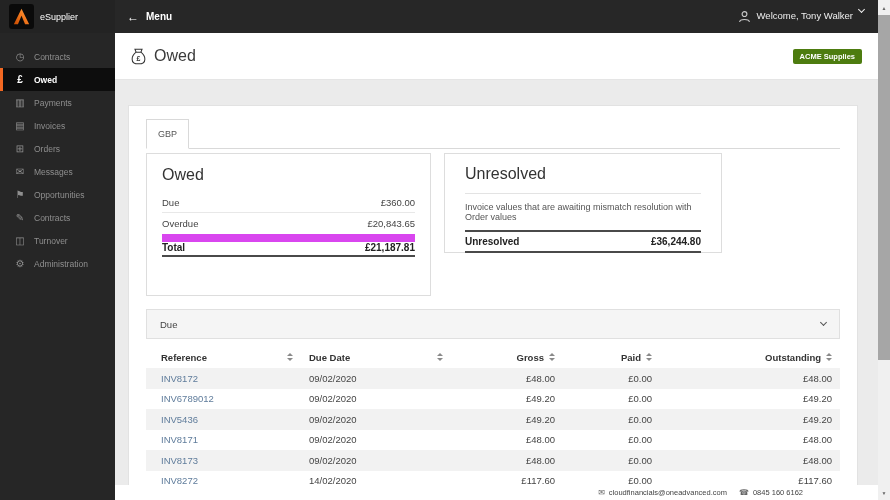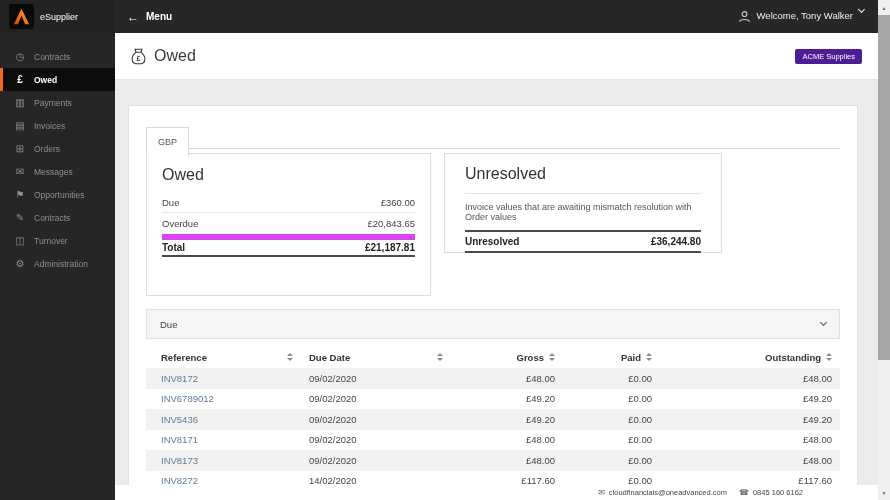--- a/index.html
+++ b/index.html
@@ -26,42 +26,42 @@
   .side-item { height:23px; display:flex; align-items:center; gap:8px; padding-left:11px; color:#8f8f8f;
     font-size:8.5px; border-left:3px solid transparent; cursor:pointer; }
   .side-item .side-icon { width:12px; font-size:10px; text-align:center; line-height:1; }
   .side-item.active { background:#0d0d0d; color:#fff; border-left-color:var(--accent); font-weight:bold; }
 
   
   .main { position:absolute; left:115px; top:33px; right:12px; bottom:0; }
   .page-header { position:absolute; top:0; left:0; right:0; height:47px; background:#fff;
     display:flex; align-items:center; padding:0 16px; border-bottom:1px solid #e5e5e5; }
   .page-title { font-size:16px; color:#3a3a3a; margin-left:8px; }
-  .acme-badge { margin-left:auto; background:#4c1d95; color:#fff; font-size:7.5px; padding:3px 7px; border-radius:2px; }
+  .acme-badge { margin-left:auto; background:#4d7c0f; color:#fff; font-size:7.5px; padding:3px 7px; border-radius:2px;font-weight:bold; }
 
   .content { position:absolute; top:47px; left:0; right:0; bottom:15px; background:#ebebeb; overflow:hidden; }
   .card { position:absolute; left:13px; top:25px; width:730px; height:600px; background:#fff;
     border:1px solid #e2e2e2; padding:13px 17px; }
 
   .tabs { height:30px; border-bottom:1px solid #d9d9d9; }
   .tab { display:inline-flex; align-items:center; height:30px; padding:0 11px; background:#fff;
-    border:1px solid #d9d9d9; border-bottom:1px solid #fff; font-size:9px; color:#555; position:relative; top:8px; cursor:pointer; }
+    border:1px solid #d9d9d9; border-bottom:1px solid #fff; font-size:9px; color:#555; position:relative; top:0; cursor:pointer; }
 
   .panels { display:flex; gap:13px; margin-top:4px; }
   .panel { border:1px solid #ddd; background:#fff; }
   .owed-panel { width:285px; height:143px; padding:12px 15px; }
   .unres-panel { width:278px; height:100px; padding:11px 20px; }
   .panel-title { font-size:16px; color:#333; }
 
   .stat-rows { margin-top:8px; }
   .stat-row { display:flex; justify-content:space-between; align-items:center; height:21px;
     border-bottom:1px solid #e8e8e8; font-size:9.5px; color:#444; }
   .stat-row:last-of-type { border-bottom:none; }
-  .total-row { display:flex; justify-content:space-between; align-items:center; height:23px;
-    border-top:6px solid #d946ef; border-bottom:2px solid #4a4a4a; font-size:10px; font-weight:bold; color:#222; }
+  .total-row { display:flex; justify-content:space-between; align-items:flex-start; height:23px;
+    border-top:8px solid #d946ef; border-bottom:2px solid #4a4a4a; font-size:10px; font-weight:bold; color:#222; }
 
   .unres-divider { border-top:1px solid #e3e3e3; margin-top:10px; }
   .unres-desc { font-size:9px; color:#555; margin:8px 0; }
   .unres-row { display:flex; justify-content:space-between; align-items:center; height:23px;
     border-top:2px solid #4a4a4a; border-bottom:2px solid #4a4a4a; font-size:10px; font-weight:bold; color:#222; }
 
   
   .due-section { margin-top:13px; }
   .due-bar { height:30px; background:#f5f5f5; border:1px solid #e0e0e0; display:flex; align-items:center;
     justify-content:space-between; padding:0 13px; font-size:9.5px; color:#444; cursor:pointer; }

